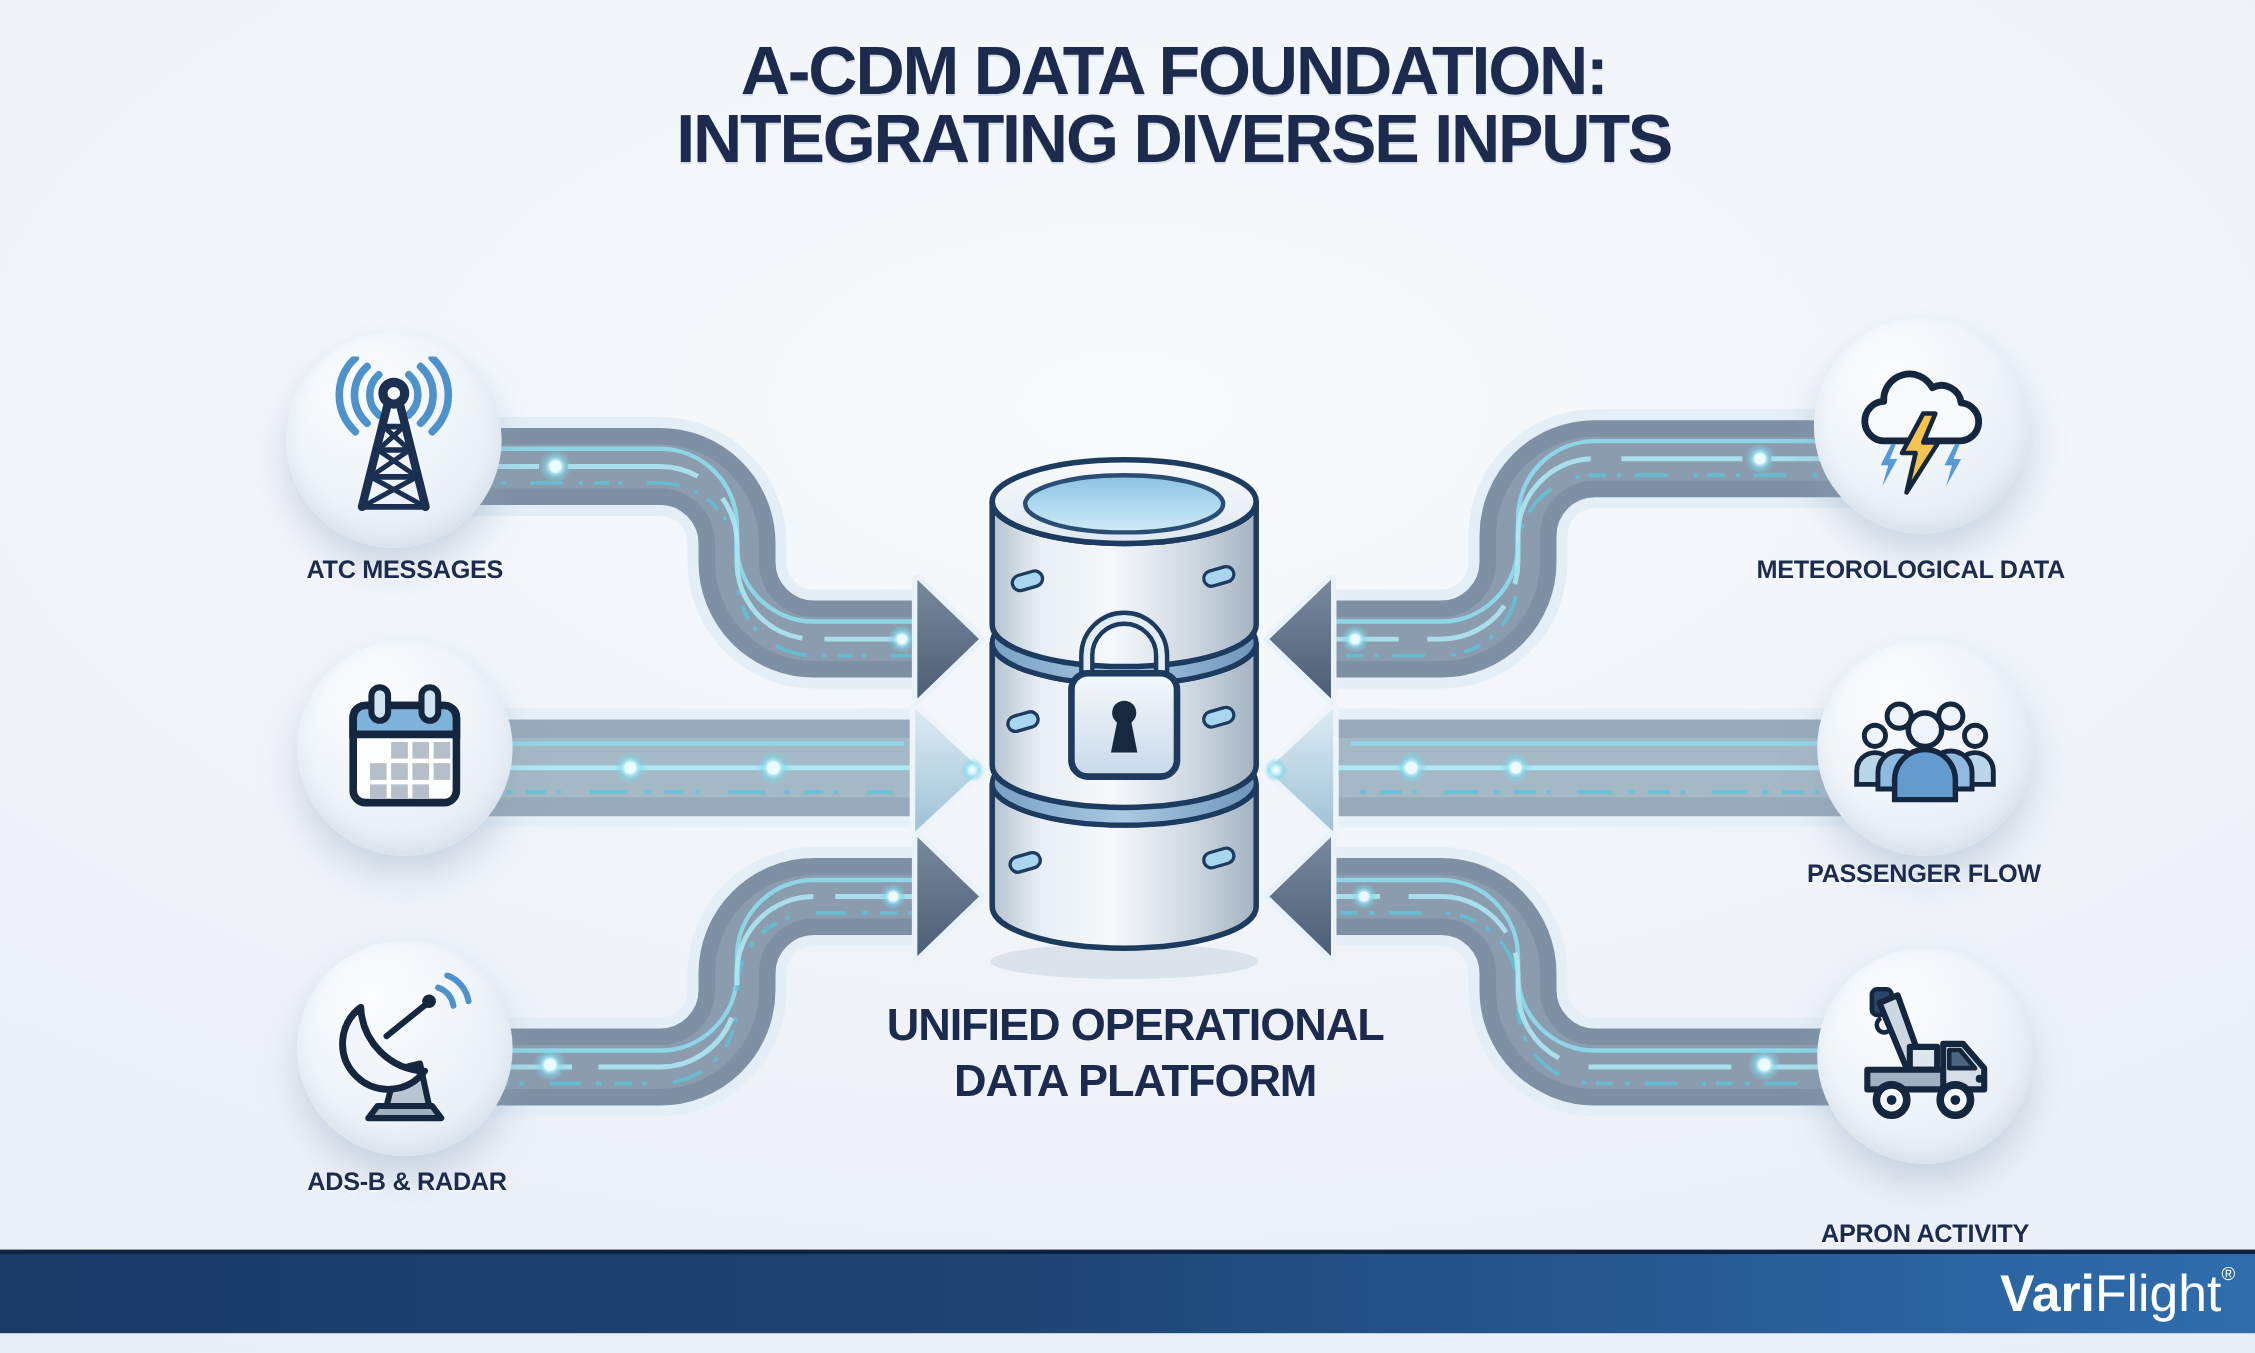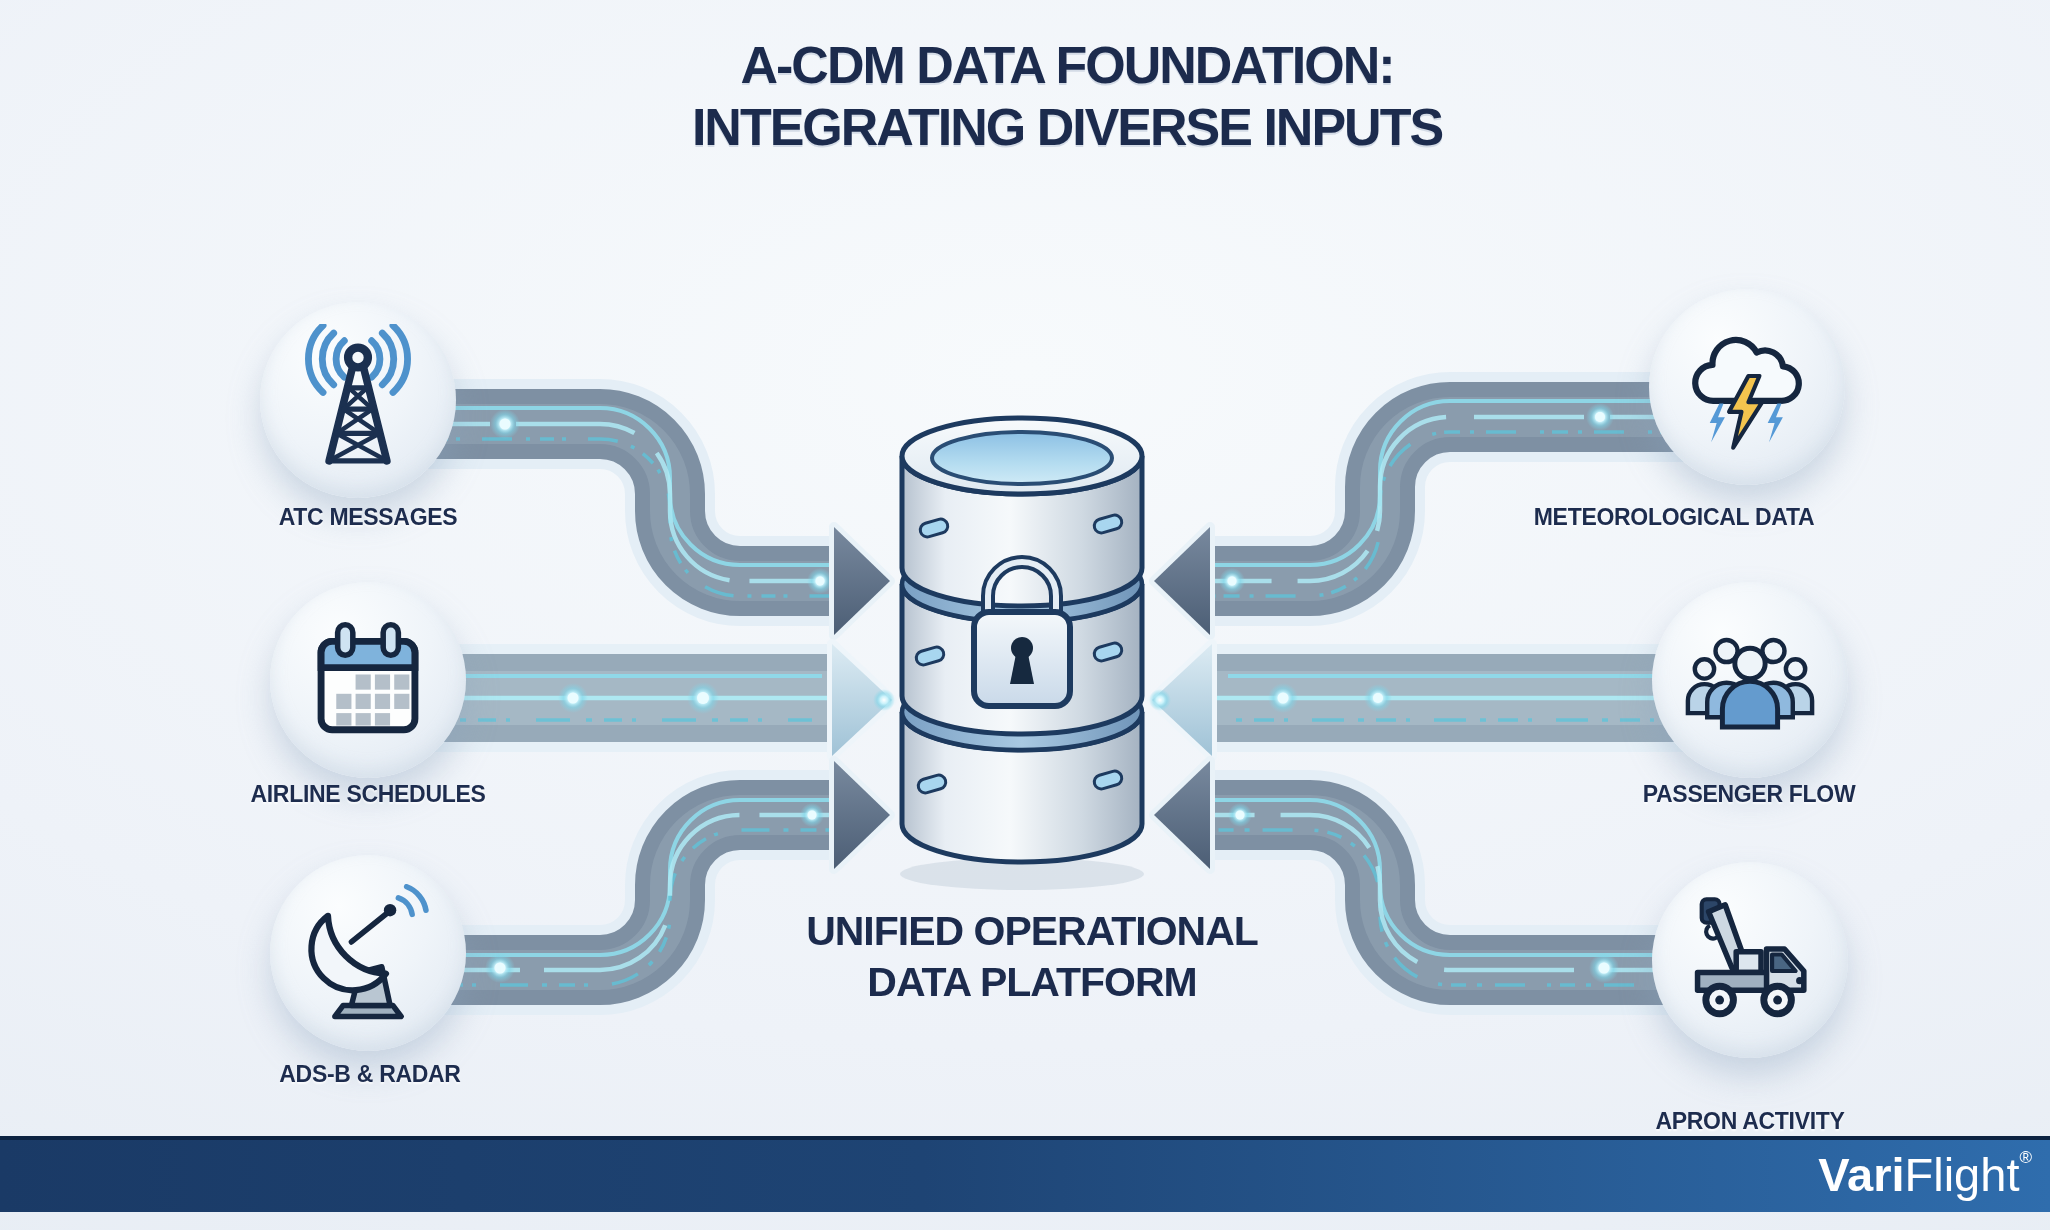--- a/index.html
+++ b/index.html
@@ -4,21 +4,21 @@
 <style>
   html,body{margin:0;padding:0;background:#dfe5ec;}
   .canvas{
     position:relative;width:2050px;height:1230px;overflow:hidden;
     font-family:"Liberation Sans",sans-serif;
     background:radial-gradient(130% 110% at 50% 30%, #f7fafc 0%, #eef2f8 50%, #e2e9f1 100%);
   }
   .title-block{
     position:absolute;top:34px;left:0;right:0;text-align:center;
     padding-left:84px;z-index:4;color:#1c2b4d;font-weight:bold;
-    font-size:52px;line-height:62px;letter-spacing:-2px;
+    font-size:62px;line-height:62px;letter-spacing:-2px;
     text-shadow:0 2px 0 rgba(120,140,170,.25);
   }
   .flows{position:absolute;left:0;top:0;z-index:1;}
   .node{
     position:absolute;width:196px;height:196px;border-radius:50%;
     background:radial-gradient(circle at 35% 26%, #fbfdfe 0%, #eff4f9 48%, #dde6f0 100%);
     box-shadow:0 18px 32px rgba(140,162,188,.38), inset 0 -8px 16px rgba(188,203,219,.35);
     display:flex;align-items:center;justify-content:center;z-index:3;
   }
   .node svg{width:138px;height:138px;}
@@ -261,23 +261,22 @@
         <circle cx="86" cy="65" r="2.6" fill="#15263f" stroke="none"></circle>
         <circle cx="28" cy="79" r="10" fill="#f4f7fa" stroke-width="5"></circle>
         <circle cx="28" cy="79" r="3.2" fill="#15263f" stroke="none"></circle>
         <circle cx="70" cy="79" r="10" fill="#f4f7fa" stroke-width="5"></circle>
         <circle cx="70" cy="79" r="3.2" fill="#15263f" stroke="none"></circle>
       </g>
     </svg>
   </div>
 
   <div class="src-label" style="left:368px;top:504px;">ATC MESSAGES</div>
-  <div class="src-label" style="left:368px;top:781px;">AIRLINE SCHEDULES</div>
   <div class="src-label" style="left:370px;top:1061px;">ADS-B &amp; RADAR</div>
-  <div class="src-label" style="left:1674px;top:504px;">METEOROLOGICAL DATA</div>
+  <div class="src-label" style="left:1737px;top:504px;">METEOROLOGICAL DATA</div>
   <div class="src-label" style="left:1749px;top:781px;text-align:right;">PASSENGER FLOW</div>
   <div class="src-label" style="left:1750px;top:1063px;margin-top:45px;">APRON ACTIVITY</div>
 
   <svg class="db-svg" width="260" height="480" viewBox="0 0 260 480">
     <defs>
       <linearGradient id="gBand" x1="0" y1="0" x2="1" y2="0">
         <stop offset="0" stop-color="#b6c2cf"></stop>
           <stop offset=".18" stop-color="#e8eef4"></stop>
         <stop offset=".45" stop-color="#f6f9fb"></stop>
           <stop offset=".75" stop-color="#cfd9e2"></stop>

